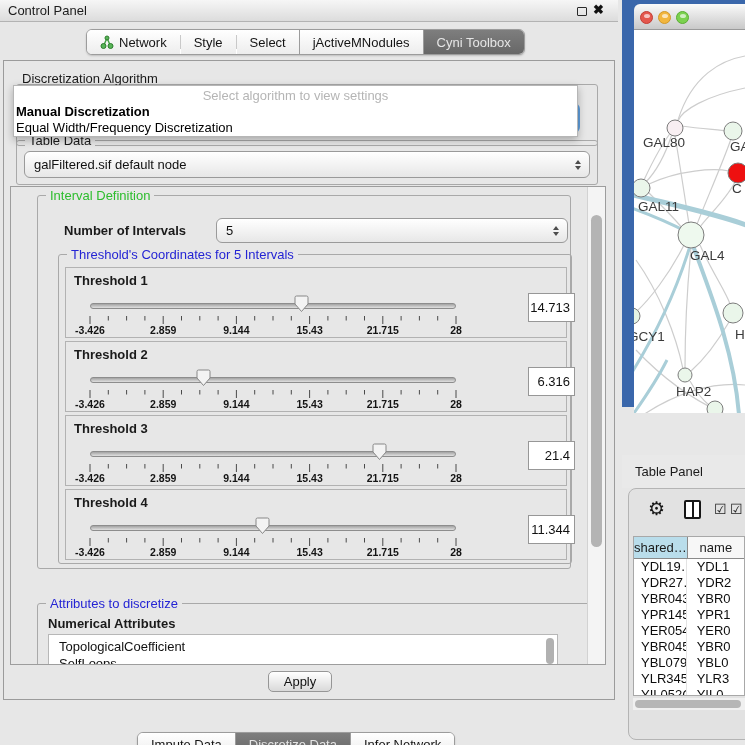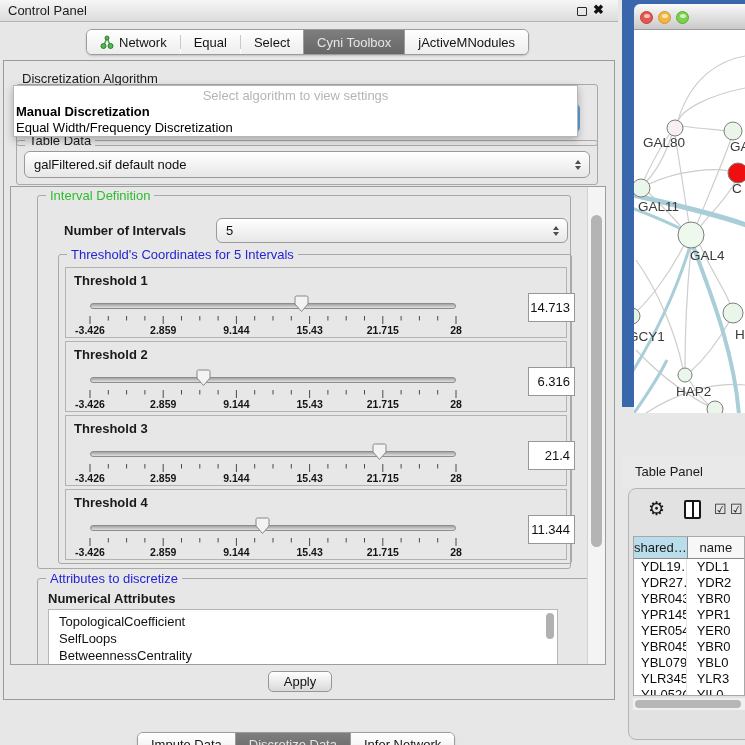--- a/index.html
+++ b/index.html
@@ -126,31 +126,31 @@
             <line x1="7" y1="3" x2="3.5" y2="11" stroke="#3f9e3f" stroke-width="1.4"></line>
             <line x1="7" y1="3" x2="10.5" y2="11" stroke="#3f9e3f" stroke-width="1.4"></line>
             <circle cx="7" cy="3" r="2" fill="#58b558" stroke="#2e7d2e" stroke-width="1"></circle>
             <circle cx="3.5" cy="11" r="2.5" fill="#58b558" stroke="#2e7d2e" stroke-width="1"></circle>
             <circle cx="10.5" cy="11" r="2.5" fill="#58b558" stroke="#2e7d2e" stroke-width="1"></circle>
           </svg>
           <span>Network</span>
         </div>
         <span class="tabsep"></span>
         <div class="tab">
-          <span>Equal</span>
+          <span>Style</span>
         </div>
         <span class="tabsep"></span>
         <div class="tab">
           <span>Select</span>
         </div>
+        <div class="tab bordered">
+          <span>jActiveMNodules</span>
+        </div>
         <div class="tab sel bordered">
           <span>Cyni Toolbox</span>
-        </div>
-        <div class="tab bordered">
-          <span>jActiveMNodules</span>
         </div>
       </div>
   </div>
 
   <div class="abs content-frame"></div>
 
   <div class="groupbox" style="left:16px; top:84px; width:582px; height:62px;"></div>
   <div class="abs" style="left:22px; top:71px; font-size:13px; z-index:5;">Discretization Algorithm</div>
   <div class="abs" style="left:24px; top:103px; width:556px; height:30px; background:#fff;
        border:2px solid #5f9edc; border-radius:6px; z-index:6;"></div>
@@ -334,21 +334,21 @@
               <span class="scale-lbl" style="left: 390px;">28</span>
               <div class="slider-thumb" style="left: 188.517px;"><svg width="15" height="18">
                   <path d="M2.5,1 H12.5 Q14,1 14,2.5 V9 L7.5,16.5 L1,9 V2.5 Q1,1 2.5,1 Z" fill="#f3f3f3" stroke="#878787" stroke-width="1"></path>
                 </svg></div>
               <div class="value-box">11.344</div>
             </div>
           </div>
       </div>
     </div>
 
-    <div class="groupbox" style="left:26px; top:391px; width:628px; height:110px;">
+    <div class="groupbox" style="left:26px; top:416px; width:628px; height:110px;">
       <span class="gb-label lbl-blue">Attributes to discretize</span>
       <div class="abs" style="left:10px; top:12px; font-size:13px; font-weight:bold;">Numerical Attributes</div>
       <div class="listbox" style="left:10px; top:30px; width:510px; height:76px;">
         <div id="attr-items" style="padding-top:3px;">
             <div class="list-item">TopologicalCoefficient</div>
             <div class="list-item">SelfLoops</div>
             <div class="list-item">BetweennessCentrality</div>
           </div>
         <div class="list-thumb"></div>
       </div>

